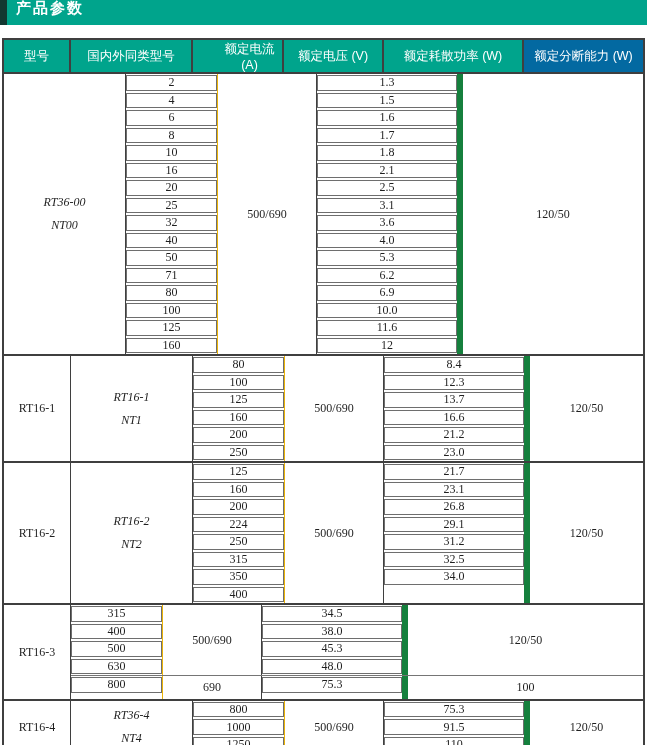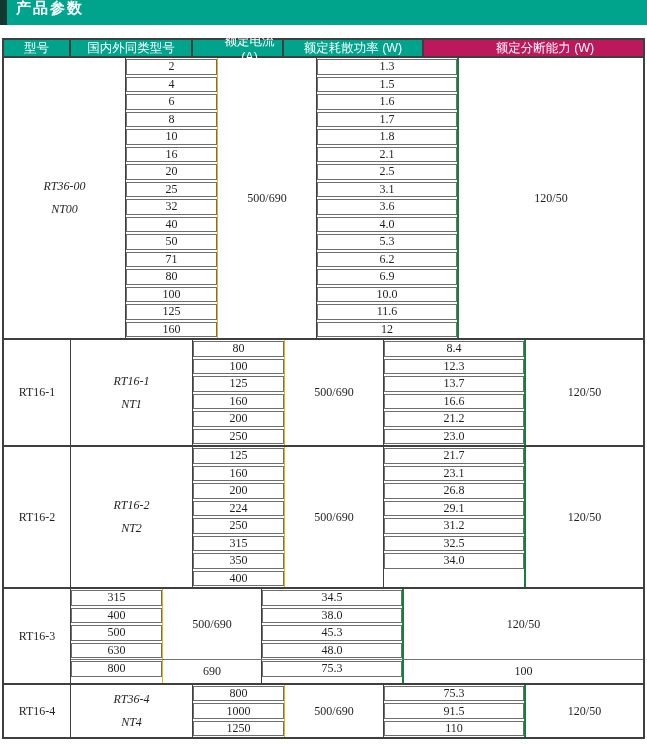--- a/index.html
+++ b/index.html
@@ -22,21 +22,21 @@
     letter-spacing:2px;
   }
   
   .spec-table{
     margin:13px 2px 0 2px;
     border:2px solid #3f3f3f;
     background:#ffffff;
   }
   .thead{display:flex;border-bottom:2px solid #3f3f3f;}
   .th{
-    height:16px;display:flex;align-items:center;justify-content:center;
+    height:32px;display:flex;align-items:center;justify-content:center;
     color:#ffffff;font-size:12.5px;font-weight:500;
     font-family:"Liberation Sans","DejaVu Sans",sans-serif;
     box-sizing:border-box;border-right:2px solid #3f3f3f;
     text-align:center;
   }
   .th:last-child{border-right:none;}
   .c0{width:67px;} .c1{width:122px;} .c2{width:91px;}
   .c3{width:100px;} .c4{width:140px;} .c5{flex:1;}
   .group{display:flex;border-top:2px solid #3f3f3f;}
   .group:first-child{border-top:none;}
@@ -44,21 +44,21 @@
     display:flex;flex-direction:column;align-items:center;justify-content:center;
     text-align:center;font-size:12px;box-sizing:border-box;line-height:1.9;
   }
   .model-cell{border-right:1px solid #3f3f3f;}
   .equiv-cell{border-right:1px solid #3f3f3f;font-style:italic;}
   .sections{flex:1;display:flex;flex-direction:column;}
   .section{display:flex;flex:1;}
   .section + .section{border-top:1px solid #757575;}
   .stack{display:flex;flex-direction:column;box-sizing:border-box;}
   .voltage{border-left:1px solid #eab308;border-right:1px solid #3f3f3f;}
-  .breaking{border-left:2px solid #15803d;}
+  .breaking{border-left:6px solid #15803d;}
   .brow{height:17.5px;box-sizing:border-box;padding:1px 0;display:flex;}
   .box{
     flex:1;border:1px solid #6e6e6e;box-sizing:border-box;
     display:flex;align-items:center;justify-content:center;
     font-size:12px;background:#ffffff;
   }
 </style>
 </head>
 <body>
 
@@ -67,22 +67,23 @@
   <header class="title-bar" style="background: rgb(0, 164, 140);">
     <span class="accent" style="background: rgb(18, 56, 49);"></span>
     <h1>产品参数</h1>
   </header>
 
   <div class="spec-table">
     <div class="thead" id="thead">
         <div class="th c0" style="background: rgb(0, 164, 140);">型号</div>
         <div class="th c1" style="background: rgb(0, 164, 140);">国内外同类型号</div>
         <div class="th c2" style="background: rgb(0, 164, 140); padding-left: 24px;">额定电流 (A)</div>
+        <div class="th c3" style="background: rgb(0, 164, 140);">额定电压 (V)</div>
         <div class="th c4" style="background: rgb(0, 164, 140);">额定耗散功率 (W)</div>
-        <div class="th c5" style="background: #be185d; padding-left: 23px;">额定分断能力 (W)</div>
+        <div class="th c5" style="background: #0369a1;">额定分断能力 (W)</div>
       </div>
     <div class="tbody" id="tbody">
         <div class="group">
           <div class="merged equiv-cell c1">
             <div>RT36-00</div>
             <div>NT00</div>
           </div>
           <div class="sections">
             <div class="section">
               <div class="stack c2">

